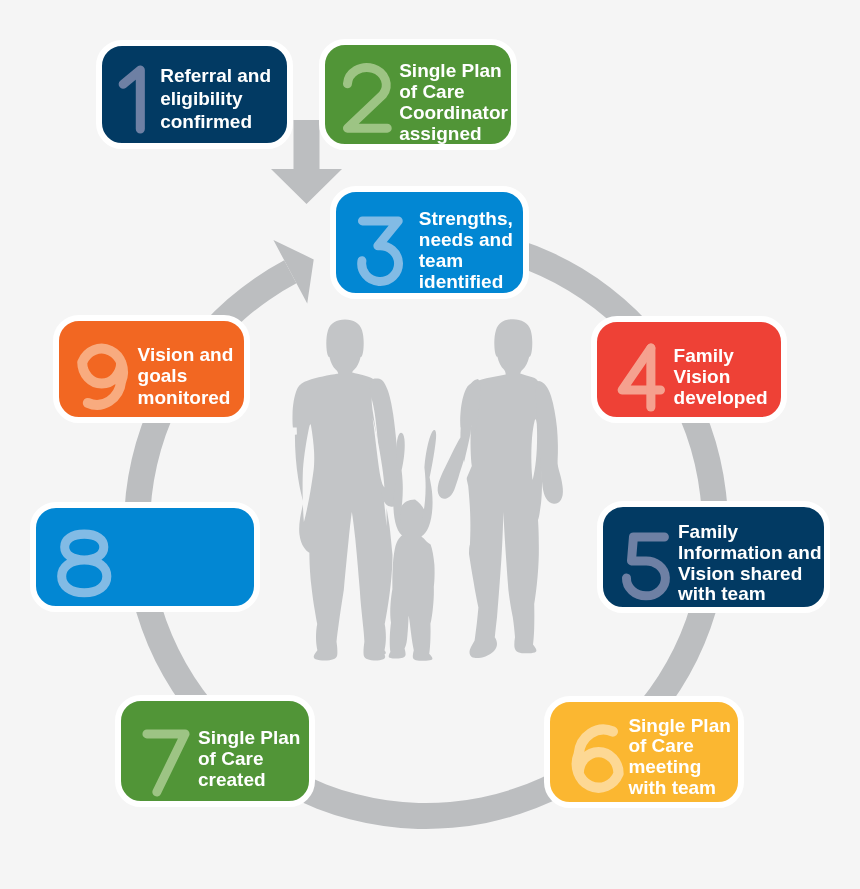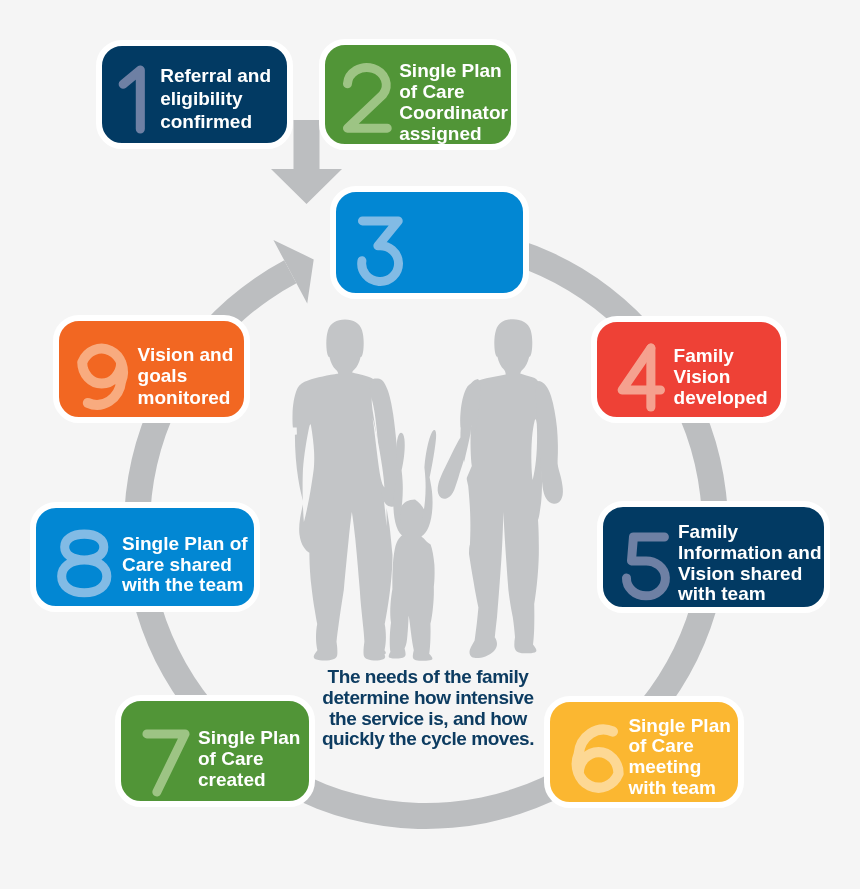--- a/index.html
+++ b/index.html
@@ -73,20 +73,24 @@
 assigned</div>
         </div>
       </div>
       <div class="step" style="left: 330px; top: 186px; width: 199px; height: 113px; background: rgb(2, 135, 211);">
         <div class="inner">
           <div class="num" style="left: 13.4px; top: 15.8px; width: 65.7px; height: 83.6px;"><svg viewBox="-8 -8 66 84" width="65.7" height="83.6" aria-label="3">
               <g fill="none" stroke="#82bbe5" stroke-width="9" stroke-linecap="round" stroke-linejoin="round">
                 <path d="M5.5 5 L41.5 5 L21 30 A18.5 18 0 1 1 5 45"></path>
               </g>
             </svg></div>
+          <div class="lbl" style="left: 82.8px; top: 17.3px; line-height: 20.8px;">Strengths,
+needs and
+team
+identified</div>
         </div>
       </div>
       <div class="step" style="left: 591px; top: 316px; width: 196px; height: 107px; background: rgb(238, 65, 54);">
         <div class="inner">
           <div class="num" style="left: 10.7px; top: 13.4px; width: 66.6px; height: 84.7px;"><svg viewBox="-8 -8 66 84" width="66.6" height="84.7" aria-label="4">
               <g fill="none" stroke="#f5a18f" stroke-width="9" stroke-linecap="round" stroke-linejoin="round">
                 <path d="M34.5 5 L6 46.5 L44 46.5"></path>
                 <path d="M34.5 5 L34.5 63.5"></path>
               </g>
             </svg></div>
@@ -133,36 +137,29 @@
 created</div>
         </div>
       </div>
       <div class="step" style="left: 30px; top: 502px; width: 230px; height: 110px; background: rgb(2, 135, 211);">
         <div class="inner">
           <div class="num" style="left: 15.4px; top: 12.9px; width: 66.5px; height: 84.7px;"><svg viewBox="-8 -8 66 84" width="66.5" height="84.7" aria-label="8">
               <g fill="none" stroke="#82bbe5" stroke-width="9" stroke-linecap="round" stroke-linejoin="round">
                 <path d="M25 5 C12.8 5 5.6 10.3 5.6 17.8 C5.6 25.3 12.8 30.6 25 30.6 C37.2 30.6 44.4 25.3 44.4 17.8 C44.4 10.3 37.2 5 25 5 Z M25 30.6 C11.2 30.6 2.6 37.4 2.6 46.9 C2.6 56.4 11.2 63.2 25 63.2 C38.8 63.2 47.4 56.4 47.4 46.9 C47.4 37.4 38.8 30.6 25 30.6 Z"></path>
               </g>
             </svg></div>
-          <div class="lbl" style="left: 86px; top: 26.2px; line-height: 20.5px;">Single Plan of
-Care shared
-with the team</div>
         </div>
       </div>
       <div class="step" style="left: 53px; top: 315px; width: 197px; height: 108px; background: rgb(242, 103, 34);">
         <div class="inner">
           <div class="num" style="left: 6.2px; top: 8.4px; width: 73.4px; height: 93.4px;"><svg viewBox="-8 -8 66 84" width="73.4" height="93.4" aria-label="9">
               <g fill="none" stroke="#f8ab7f" stroke-width="9" stroke-linecap="round" stroke-linejoin="round">
                 <path d="M12.5 58.5 A22 24 0 0 0 42.5 39 A17.5 19 0 1 0 7.5 22 A17.5 19 0 0 0 42.5 22"></path>
               </g>
             </svg></div>
           <div class="lbl" style="left: 78.6px; top: 23.1px; line-height: 21.2px;">Vision and
 goals
 monitored</div>
         </div>
       </div>
     </div>
 
-  <div id="center-note">The needs of the family
-determine how intensive
-the service is, and how
-quickly the cycle moves.</div>
 </div>
 
 </body></html>

